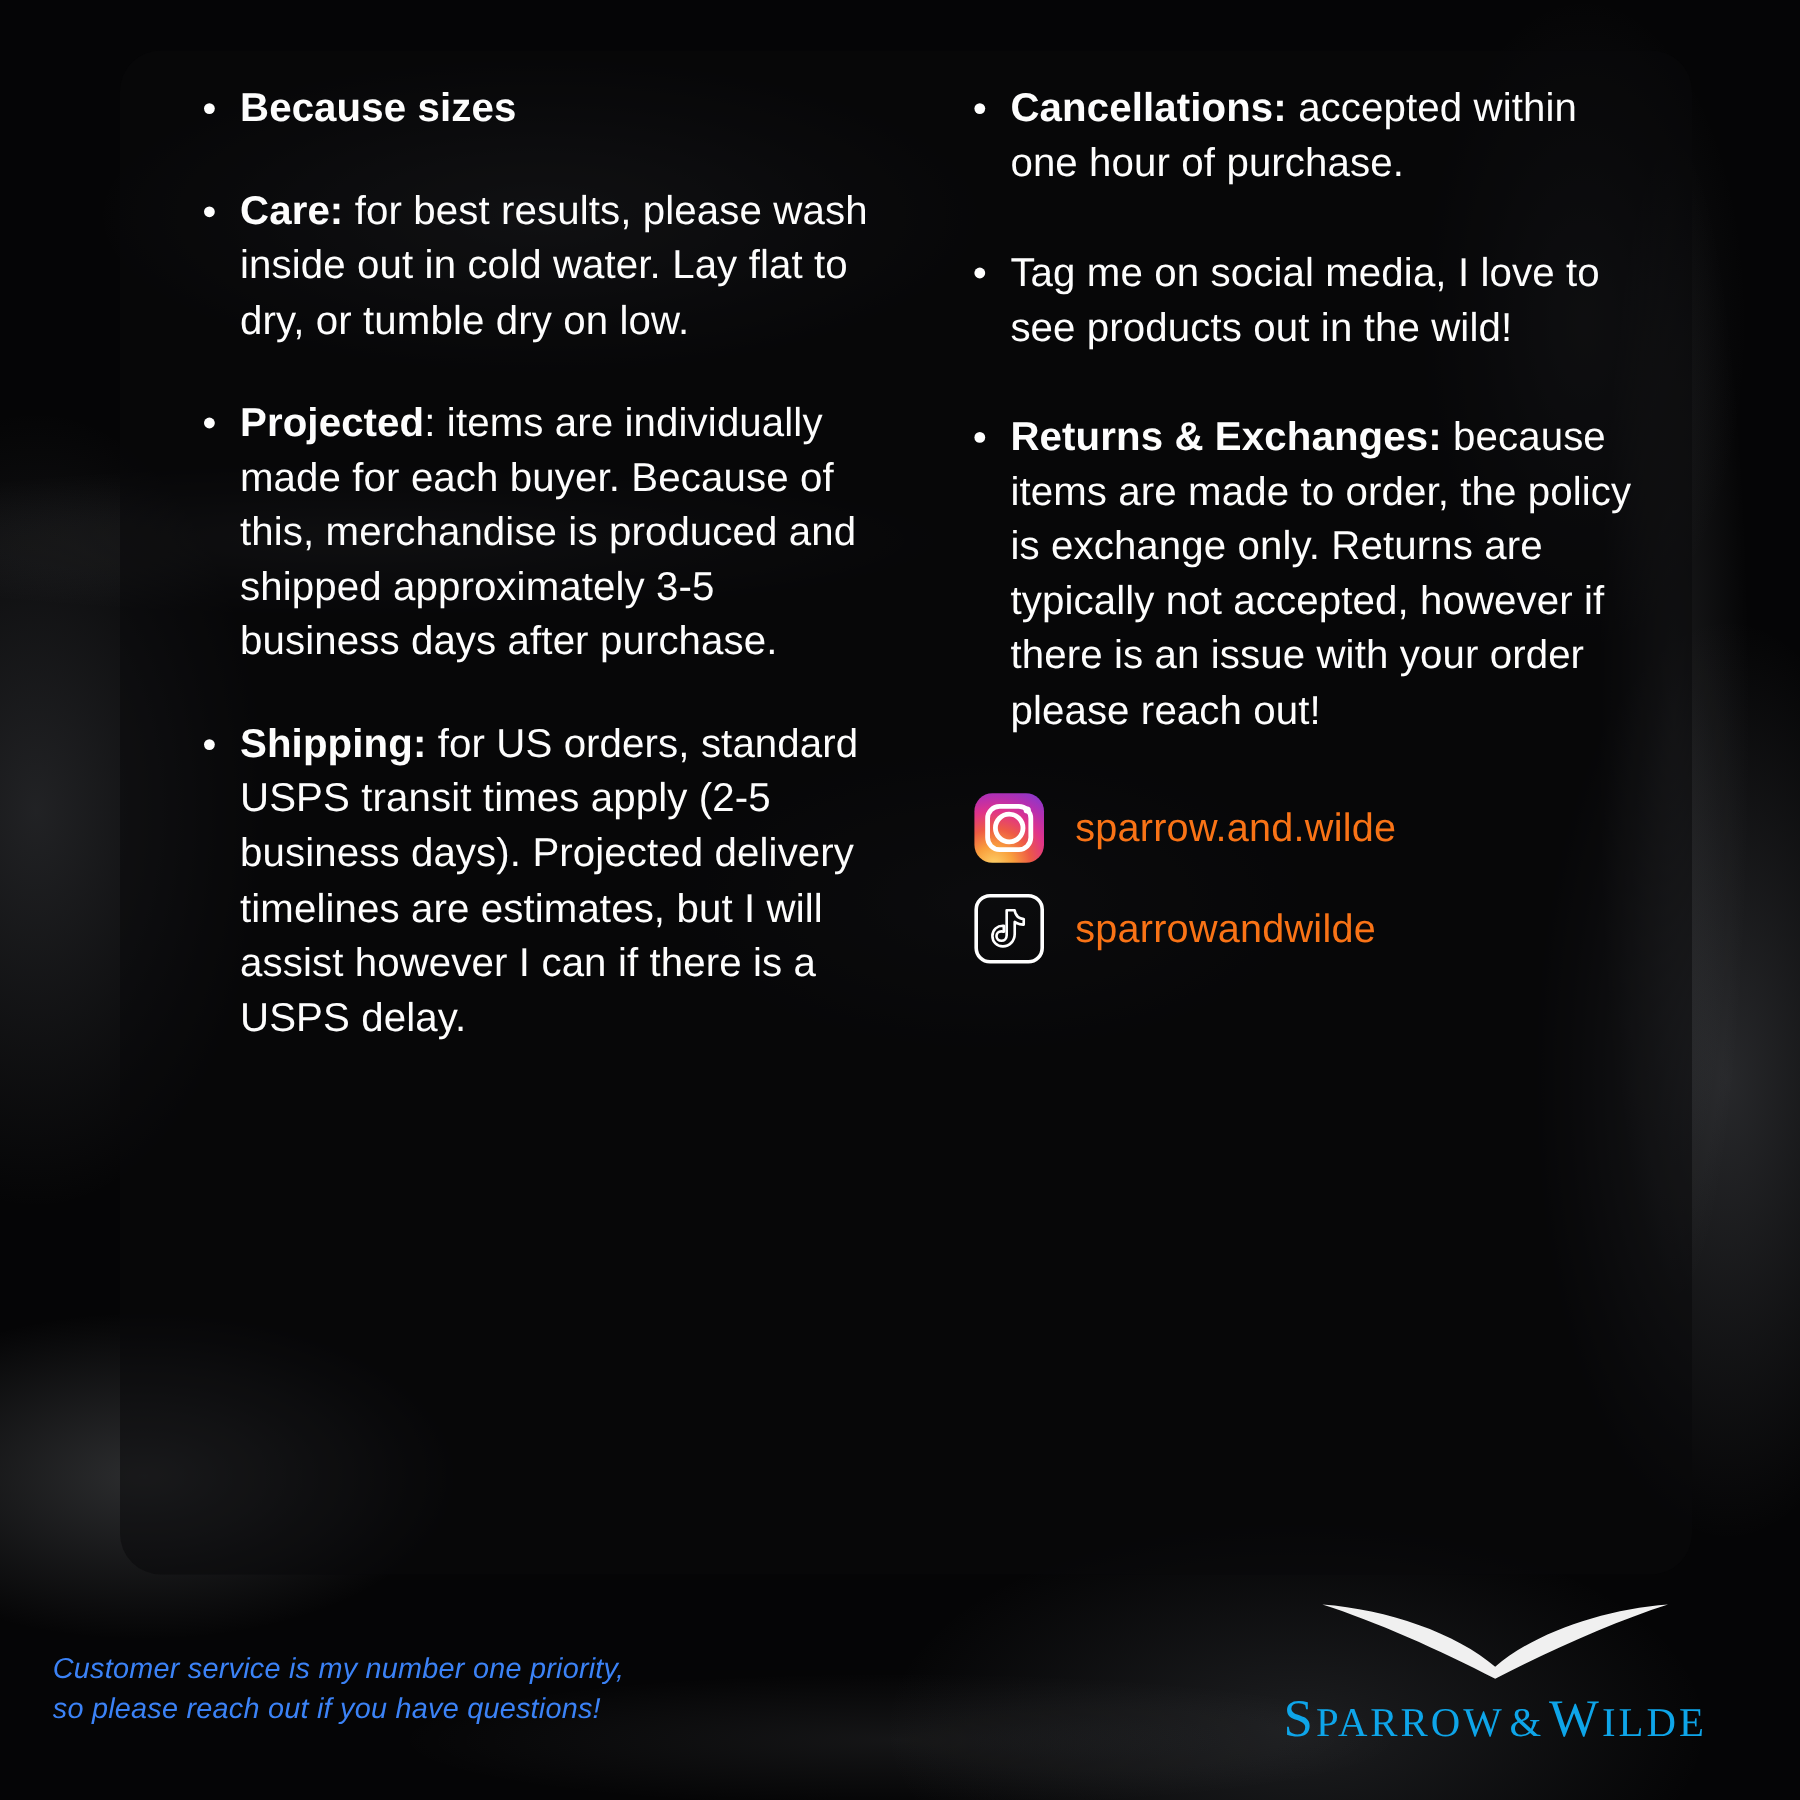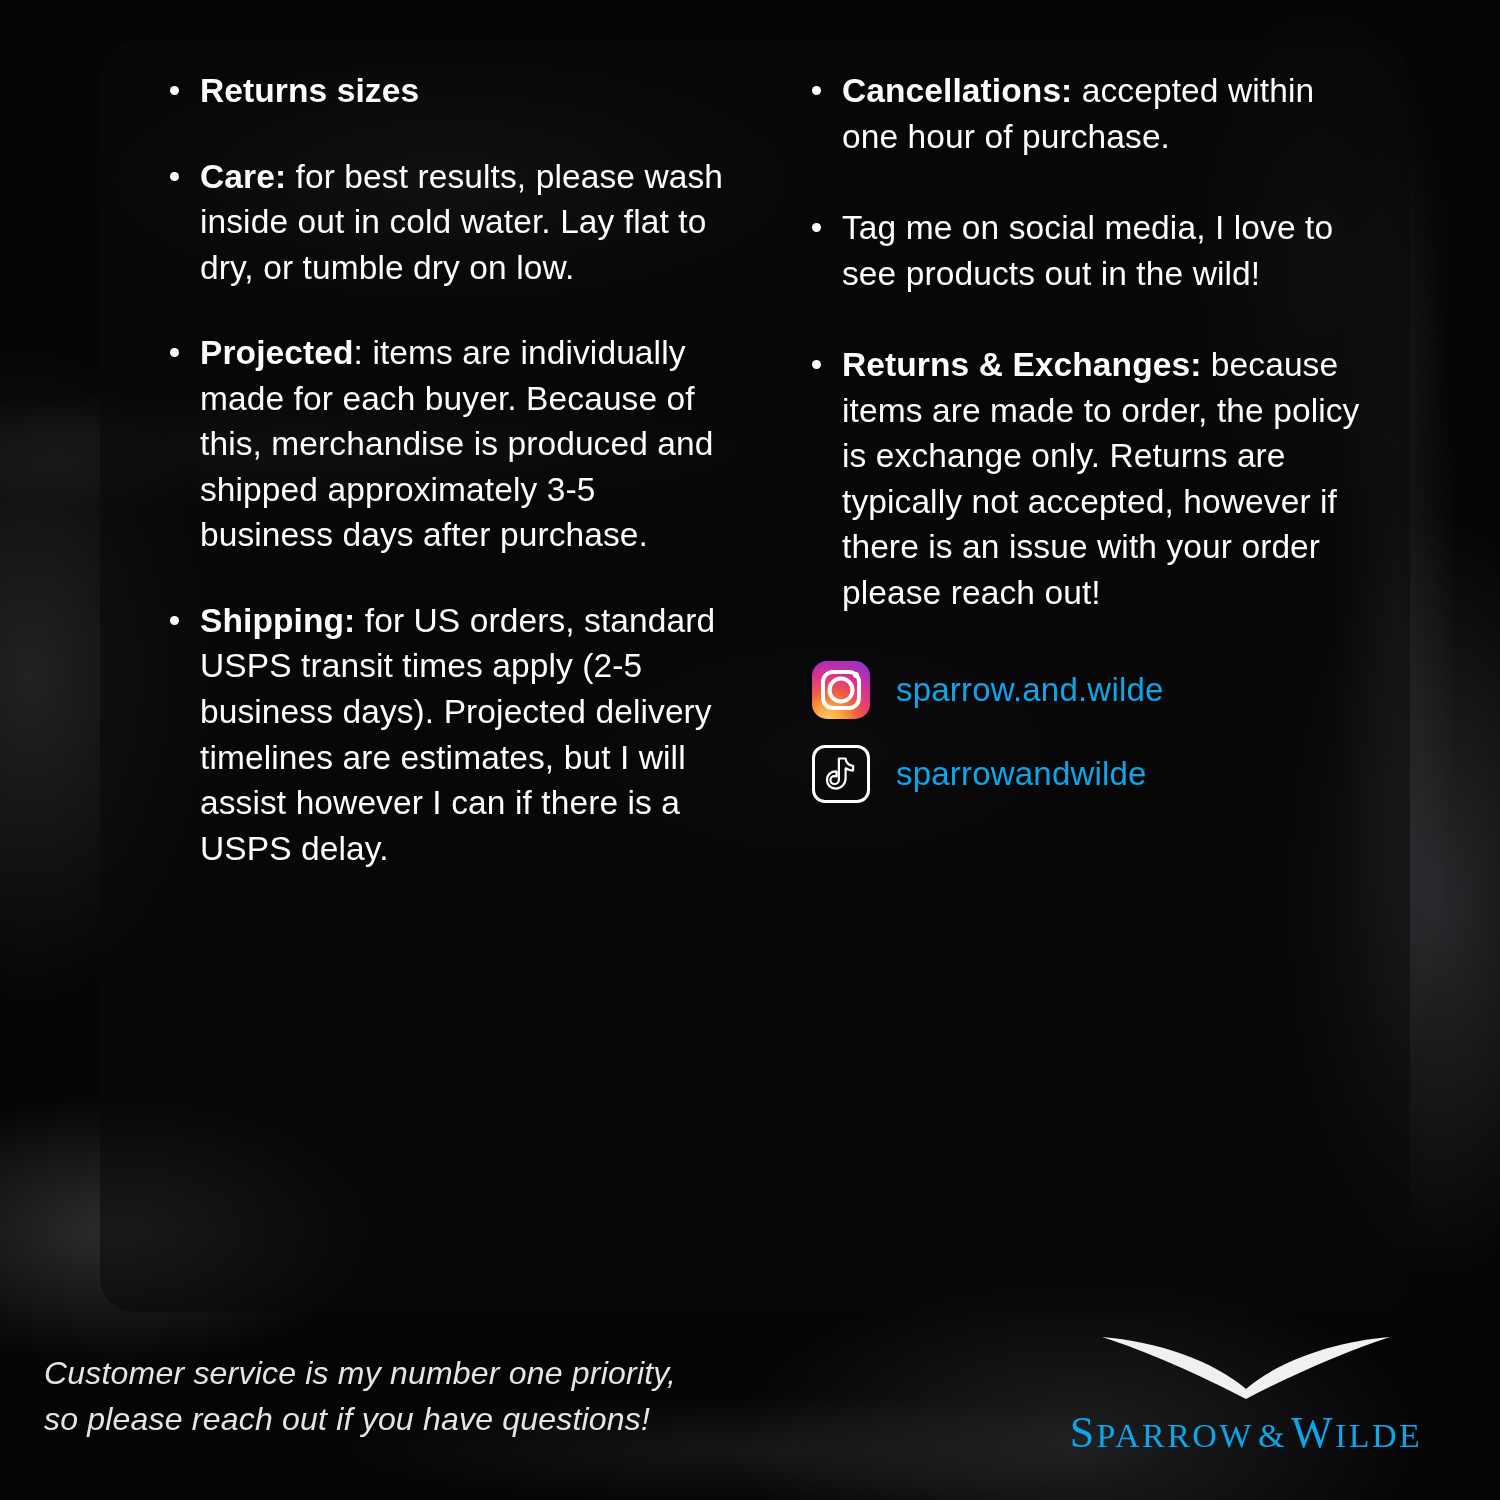--- a/index.html
+++ b/index.html
@@ -99,21 +99,21 @@
     padding-left: 12px;
   }
   .social-row {
     display: flex;
     align-items: center;
     gap: 26px;
     margin-bottom: 26px;
   }
   .social-handle {
     font-size: 33px;
-    color: #0ea5e9;
+    color: #f97316;
     letter-spacing: 0.2px;
   }
 
   .ig-icon {
     width: 58px;
     height: 58px;
     border-radius: 15px;
     background:
       radial-gradient(circle at 28% 104%, #fdd36a 0%, #f9a03d 22%, #ee5b44 42%, #e0338a 62%, #b62fb0 78%, #7a3bd6 100%);
     position: relative;
@@ -158,24 +158,24 @@
     display: flex;
     align-items: center;
     justify-content: center;
   }
 
   
   .footer-note {
     position: absolute;
     left: 44px;
     bottom: 58px;
-    font-size: 32px;
+    font-size: 24px;
     font-style: italic;
     line-height: 1.42;
-    color: #e5e5e5;
+    color: #3b82f6;
     letter-spacing: 0.2px;
   }
 
   .brand {
     position: absolute;
     right: 44px;
     bottom: 42px;
     text-align: center;
     width: 420px;
   }
@@ -201,21 +201,21 @@
 </head>
 <body>
 
 <div class="bg"></div>
 
 <div class="card">
 
   <div class="col col-left">
     <ul class="bullets">
       <li>
-        <span class="lead">Returns sizes</span><span></span>
+        <span class="lead">Because sizes</span><span></span>
       </li>
       <li>
         <span class="lead">Care:</span><span> for best results, please wash inside out in cold water. Lay flat to dry, or tumble dry on low.</span>
       </li>
       <li>
         <span class="lead">Projected</span><span>: items are individually made for each buyer. Because of this, merchandise is produced and shipped approximately 3-5 business days after purchase.</span>
       </li>
       <li>
         <span class="lead">Shipping:</span><span> for US orders, standard USPS transit times apply (2-5 business days). Projected delivery timelines are estimates, but I will assist however I can if there is a USPS delay.</span>
       </li>

